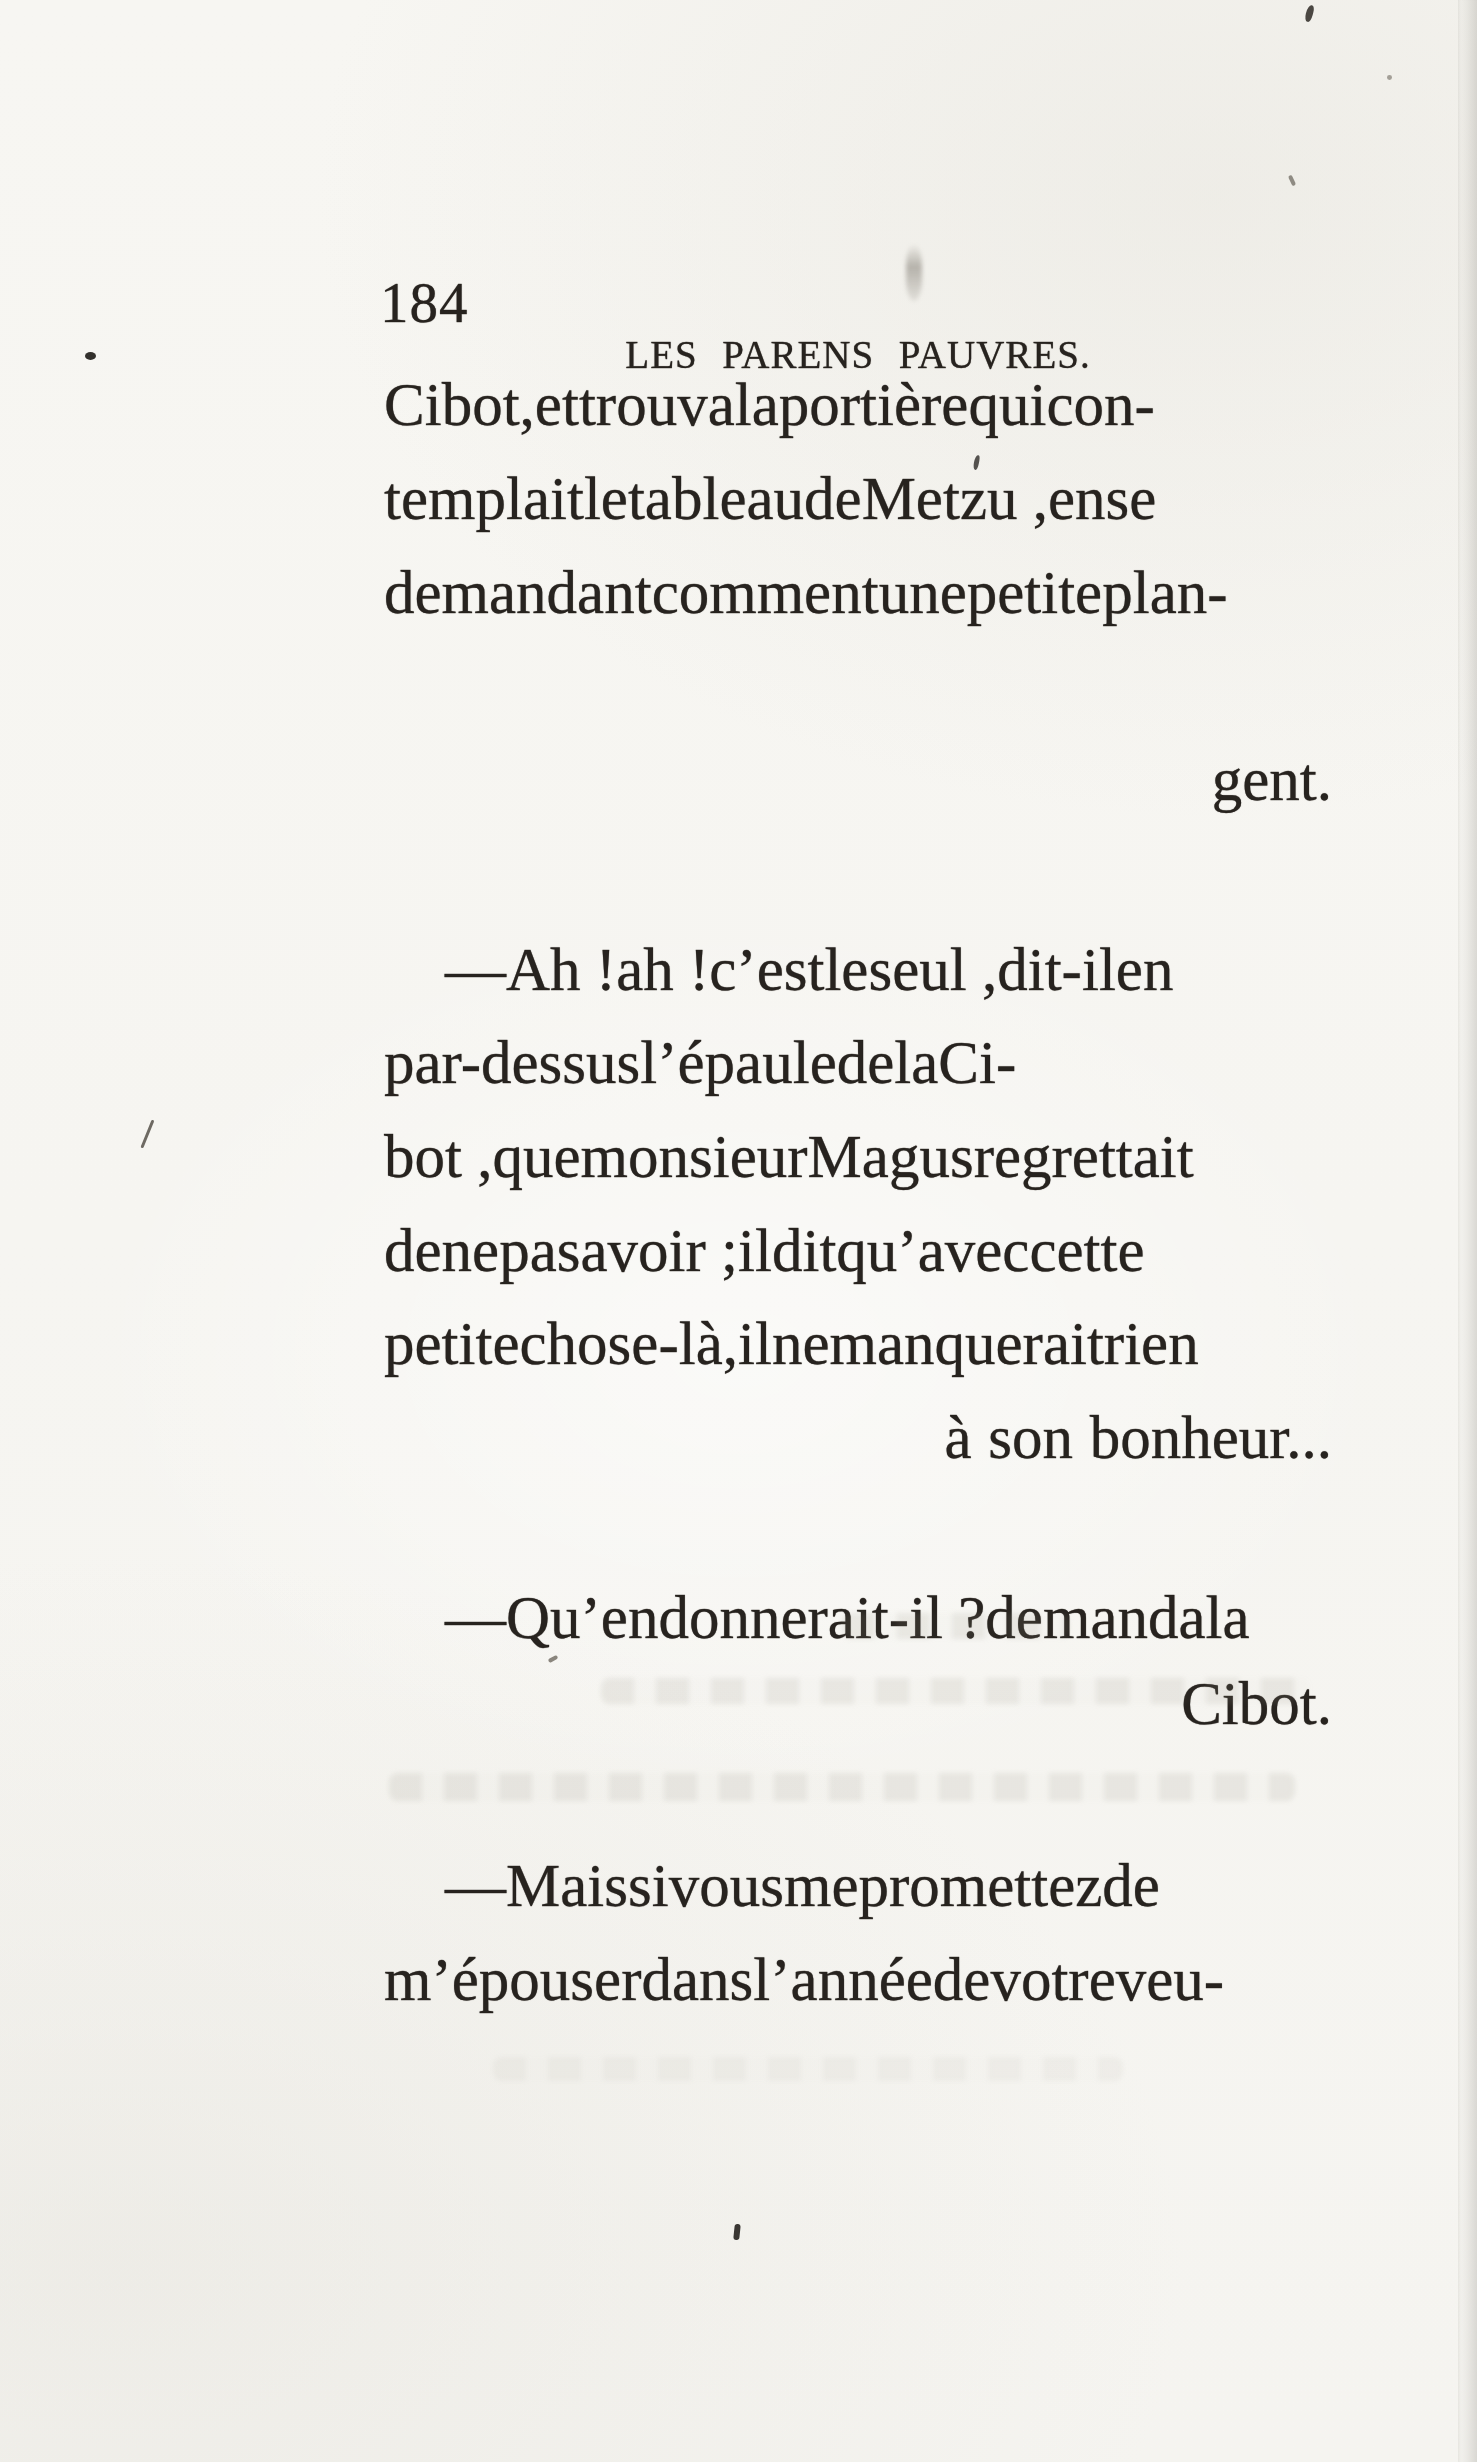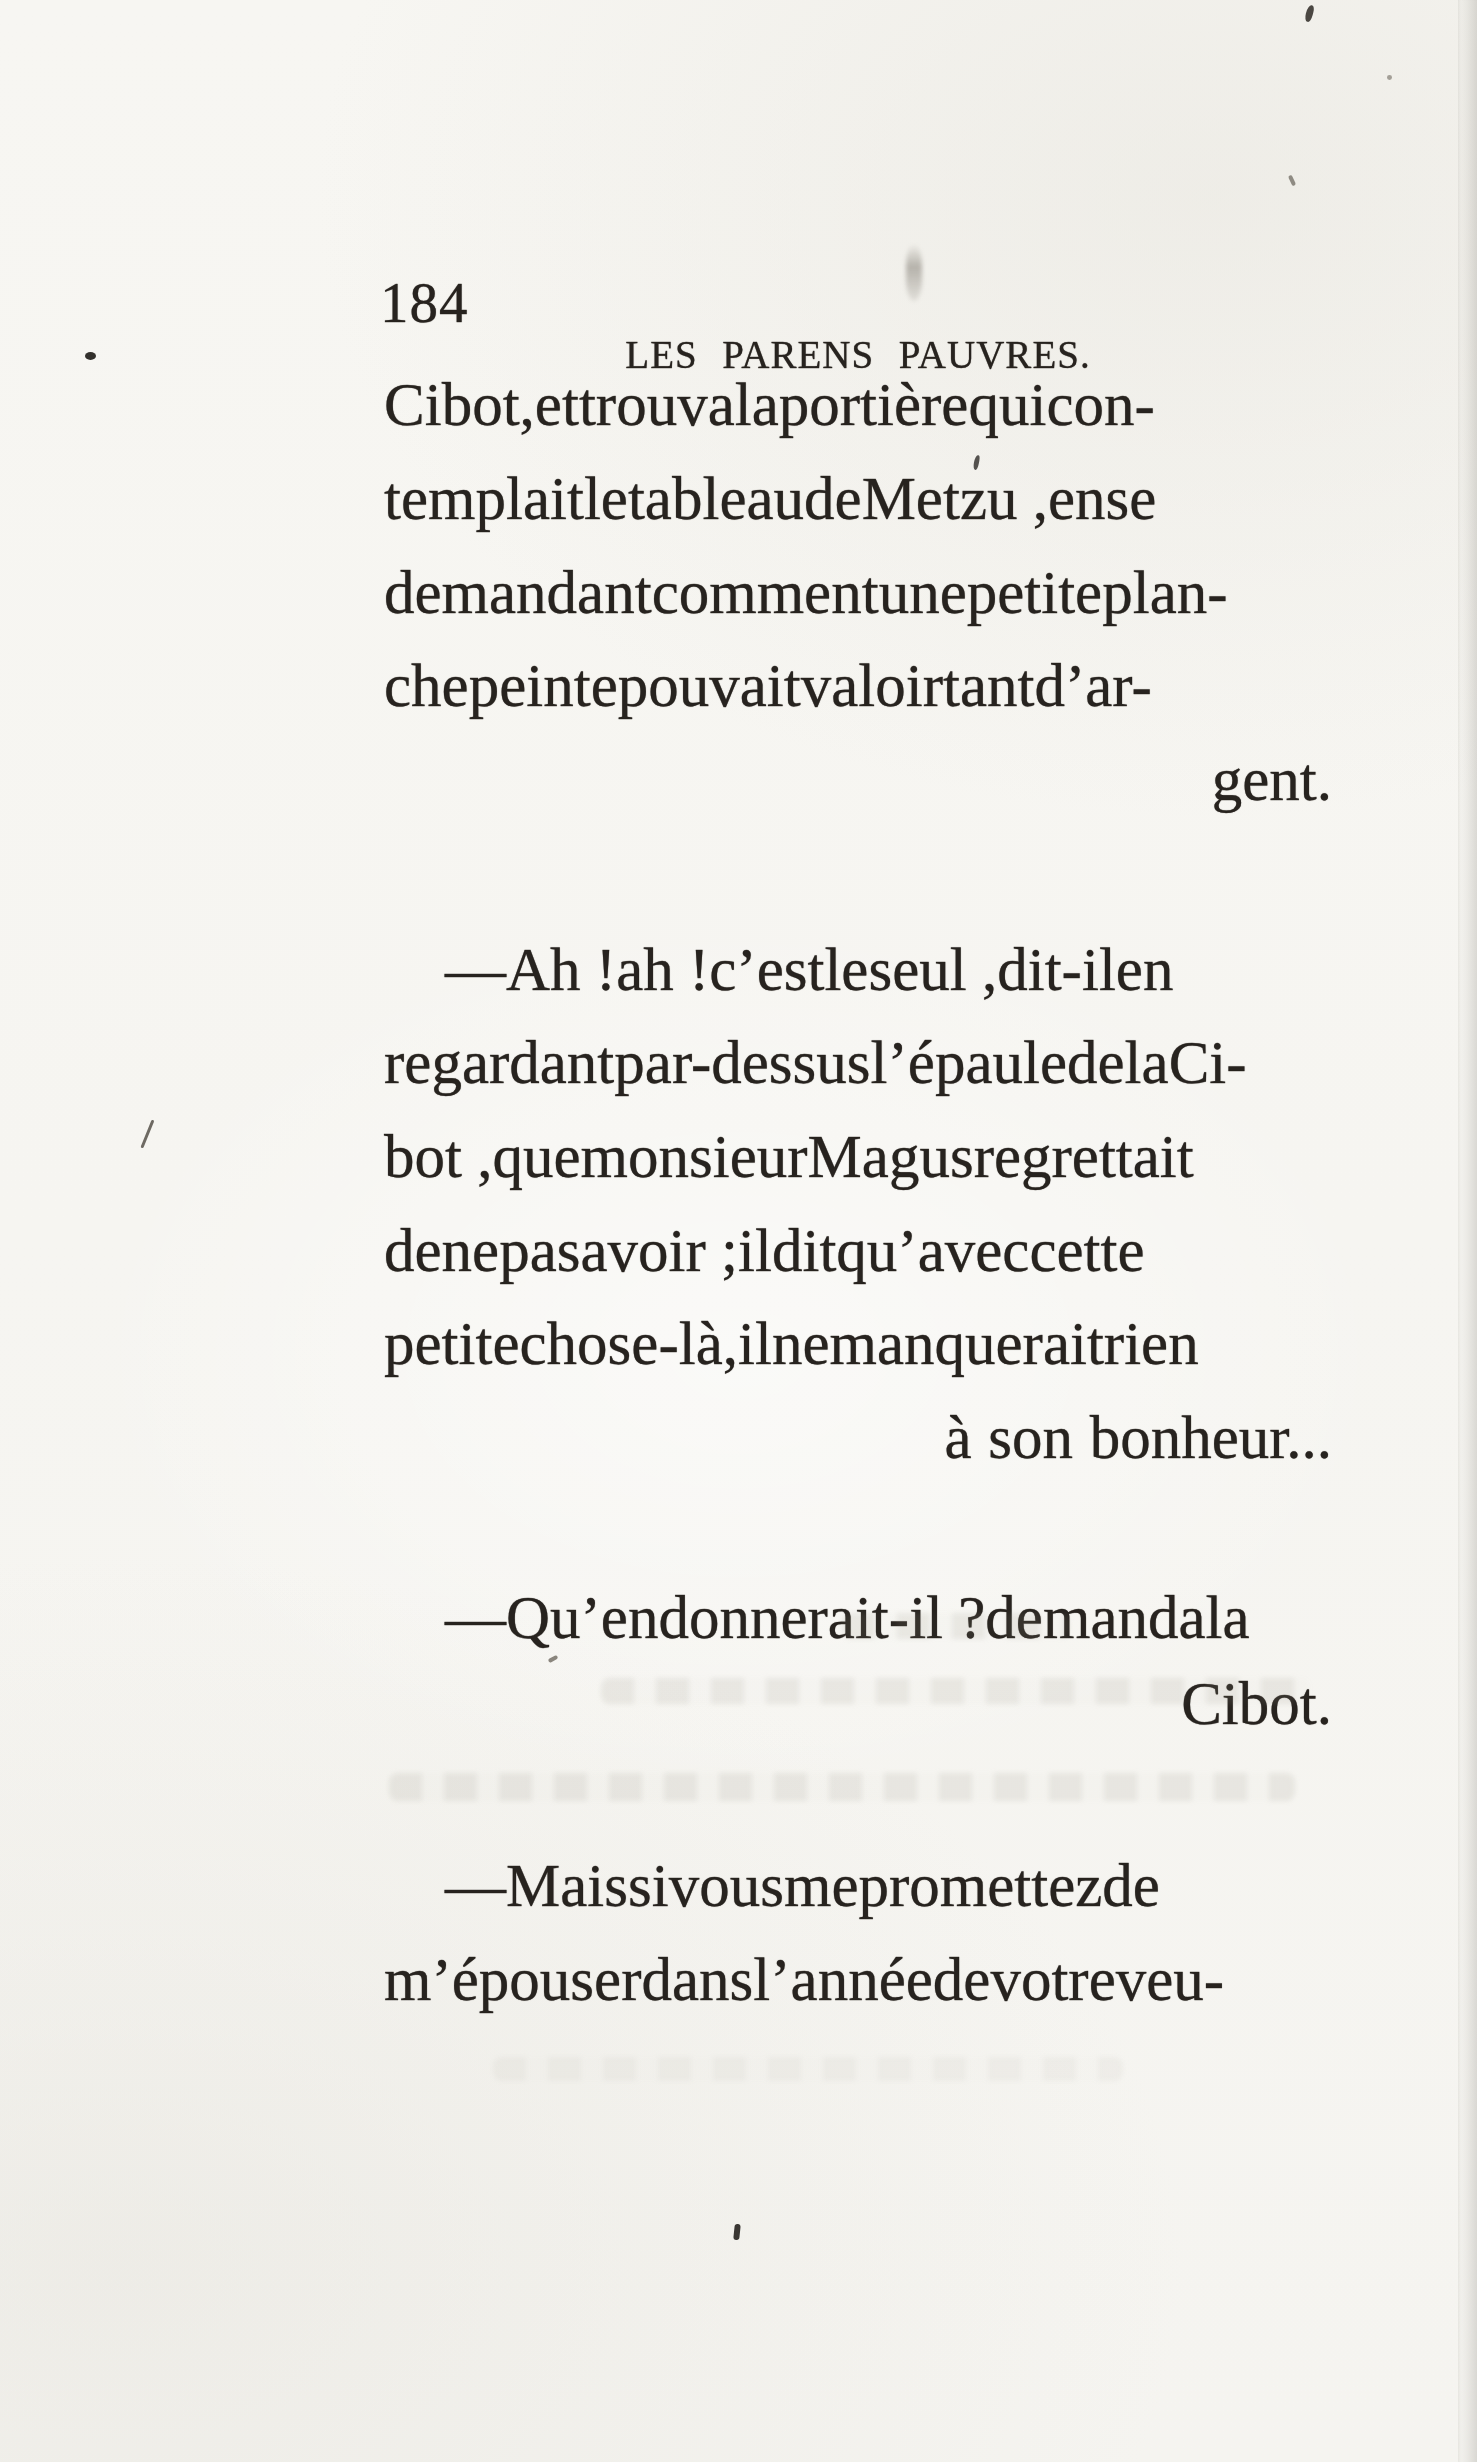--- a/index.html
+++ b/index.html
@@ -94,44 +94,35 @@
       <span>en</span>
       <span>se</span>
     </div>
   <div class="bline ink" style="top:558px">
       <span>demandant</span>
       <span>comment</span>
       <span>une</span>
       <span>petite</span>
       <span>plan-</span>
     </div>
-  <div class="bline ink" style="top:651px">
-      <span>che</span>
-      <span>peinte</span>
-      <span>pouvait</span>
-      <span>valoir</span>
-      <span>tant</span>
-      <span>d’ar-</span>
-    </div>
   <div class="bline ink last" style="top:745px">
       <span>gent.</span>
     </div>
 
   <div class="bline ink indent" style="top:935px">
       <span>—</span>
       <span>Ah&nbsp;!</span>
       <span>ah&nbsp;!</span>
       <span>c’est</span>
       <span>le</span>
       <span>seul&nbsp;,</span>
       <span>dit-il</span>
       <span>en</span>
     </div>
   <div class="bline ink" style="top:1028px">
-      <span>regardant</span>
       <span>par-dessus</span>
       <span>l’épaule</span>
       <span>de</span>
       <span>la</span>
       <span>Ci-</span>
     </div>
   <div class="bline ink" style="top:1122px">
       <span>bot&nbsp;,</span>
       <span>que</span>
       <span>monsieur</span>

